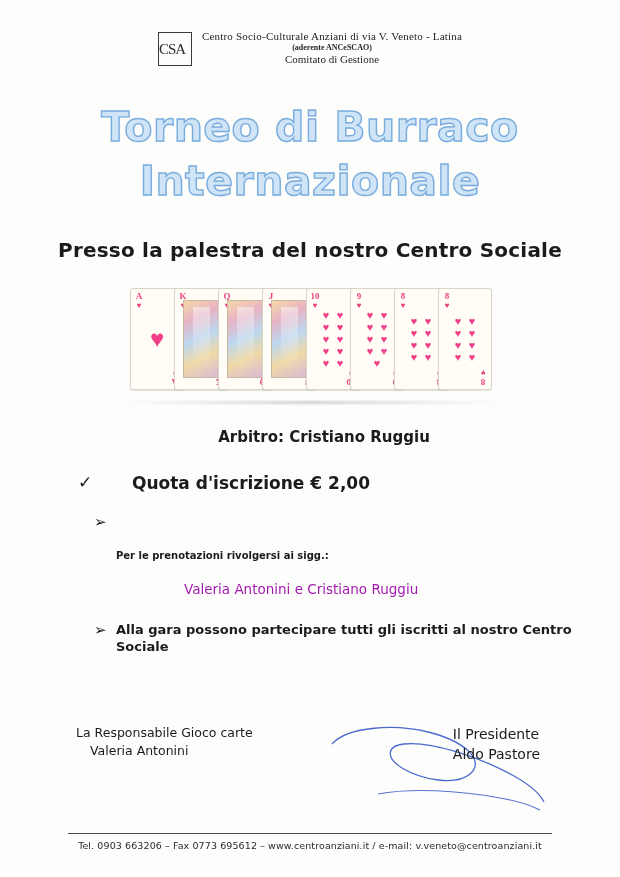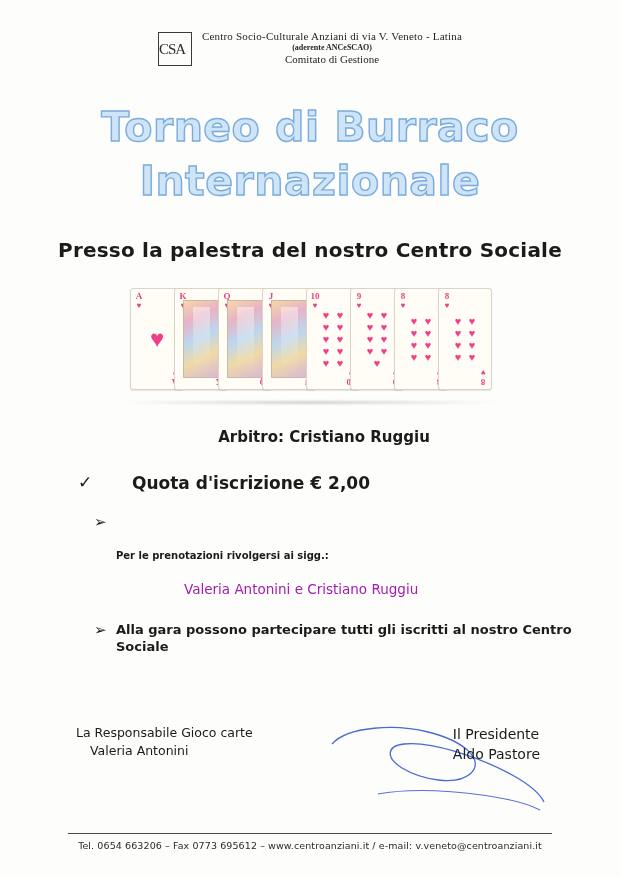--- a/index.html
+++ b/index.html
@@ -415,15 +415,15 @@
       <path d="M60,72 C92,66 140,68 182,76 C200,79 214,84 222,88" fill="none" stroke="#2b50c8" stroke-width="1.2" opacity="0.8"></path>
     </svg>
 
     <div class="sig-right">
       <div>Il Presidente</div>
       <div>Aldo Pastore</div>
     </div>
   </div>
 
   <div class="footer-rule"></div>
-  <div class="footer-text">Tel. 0654 663206 – Fax 0773 695612 – www.centroanziani.it / e-mail: v.veneto@centroanziani.it</div>
+  <div class="footer-text">Tel. 0903 663206 – Fax 0773 695612 – www.centroanziani.it / e-mail: v.veneto@centroanziani.it</div>
 
 </div>
 
 </body></html>

